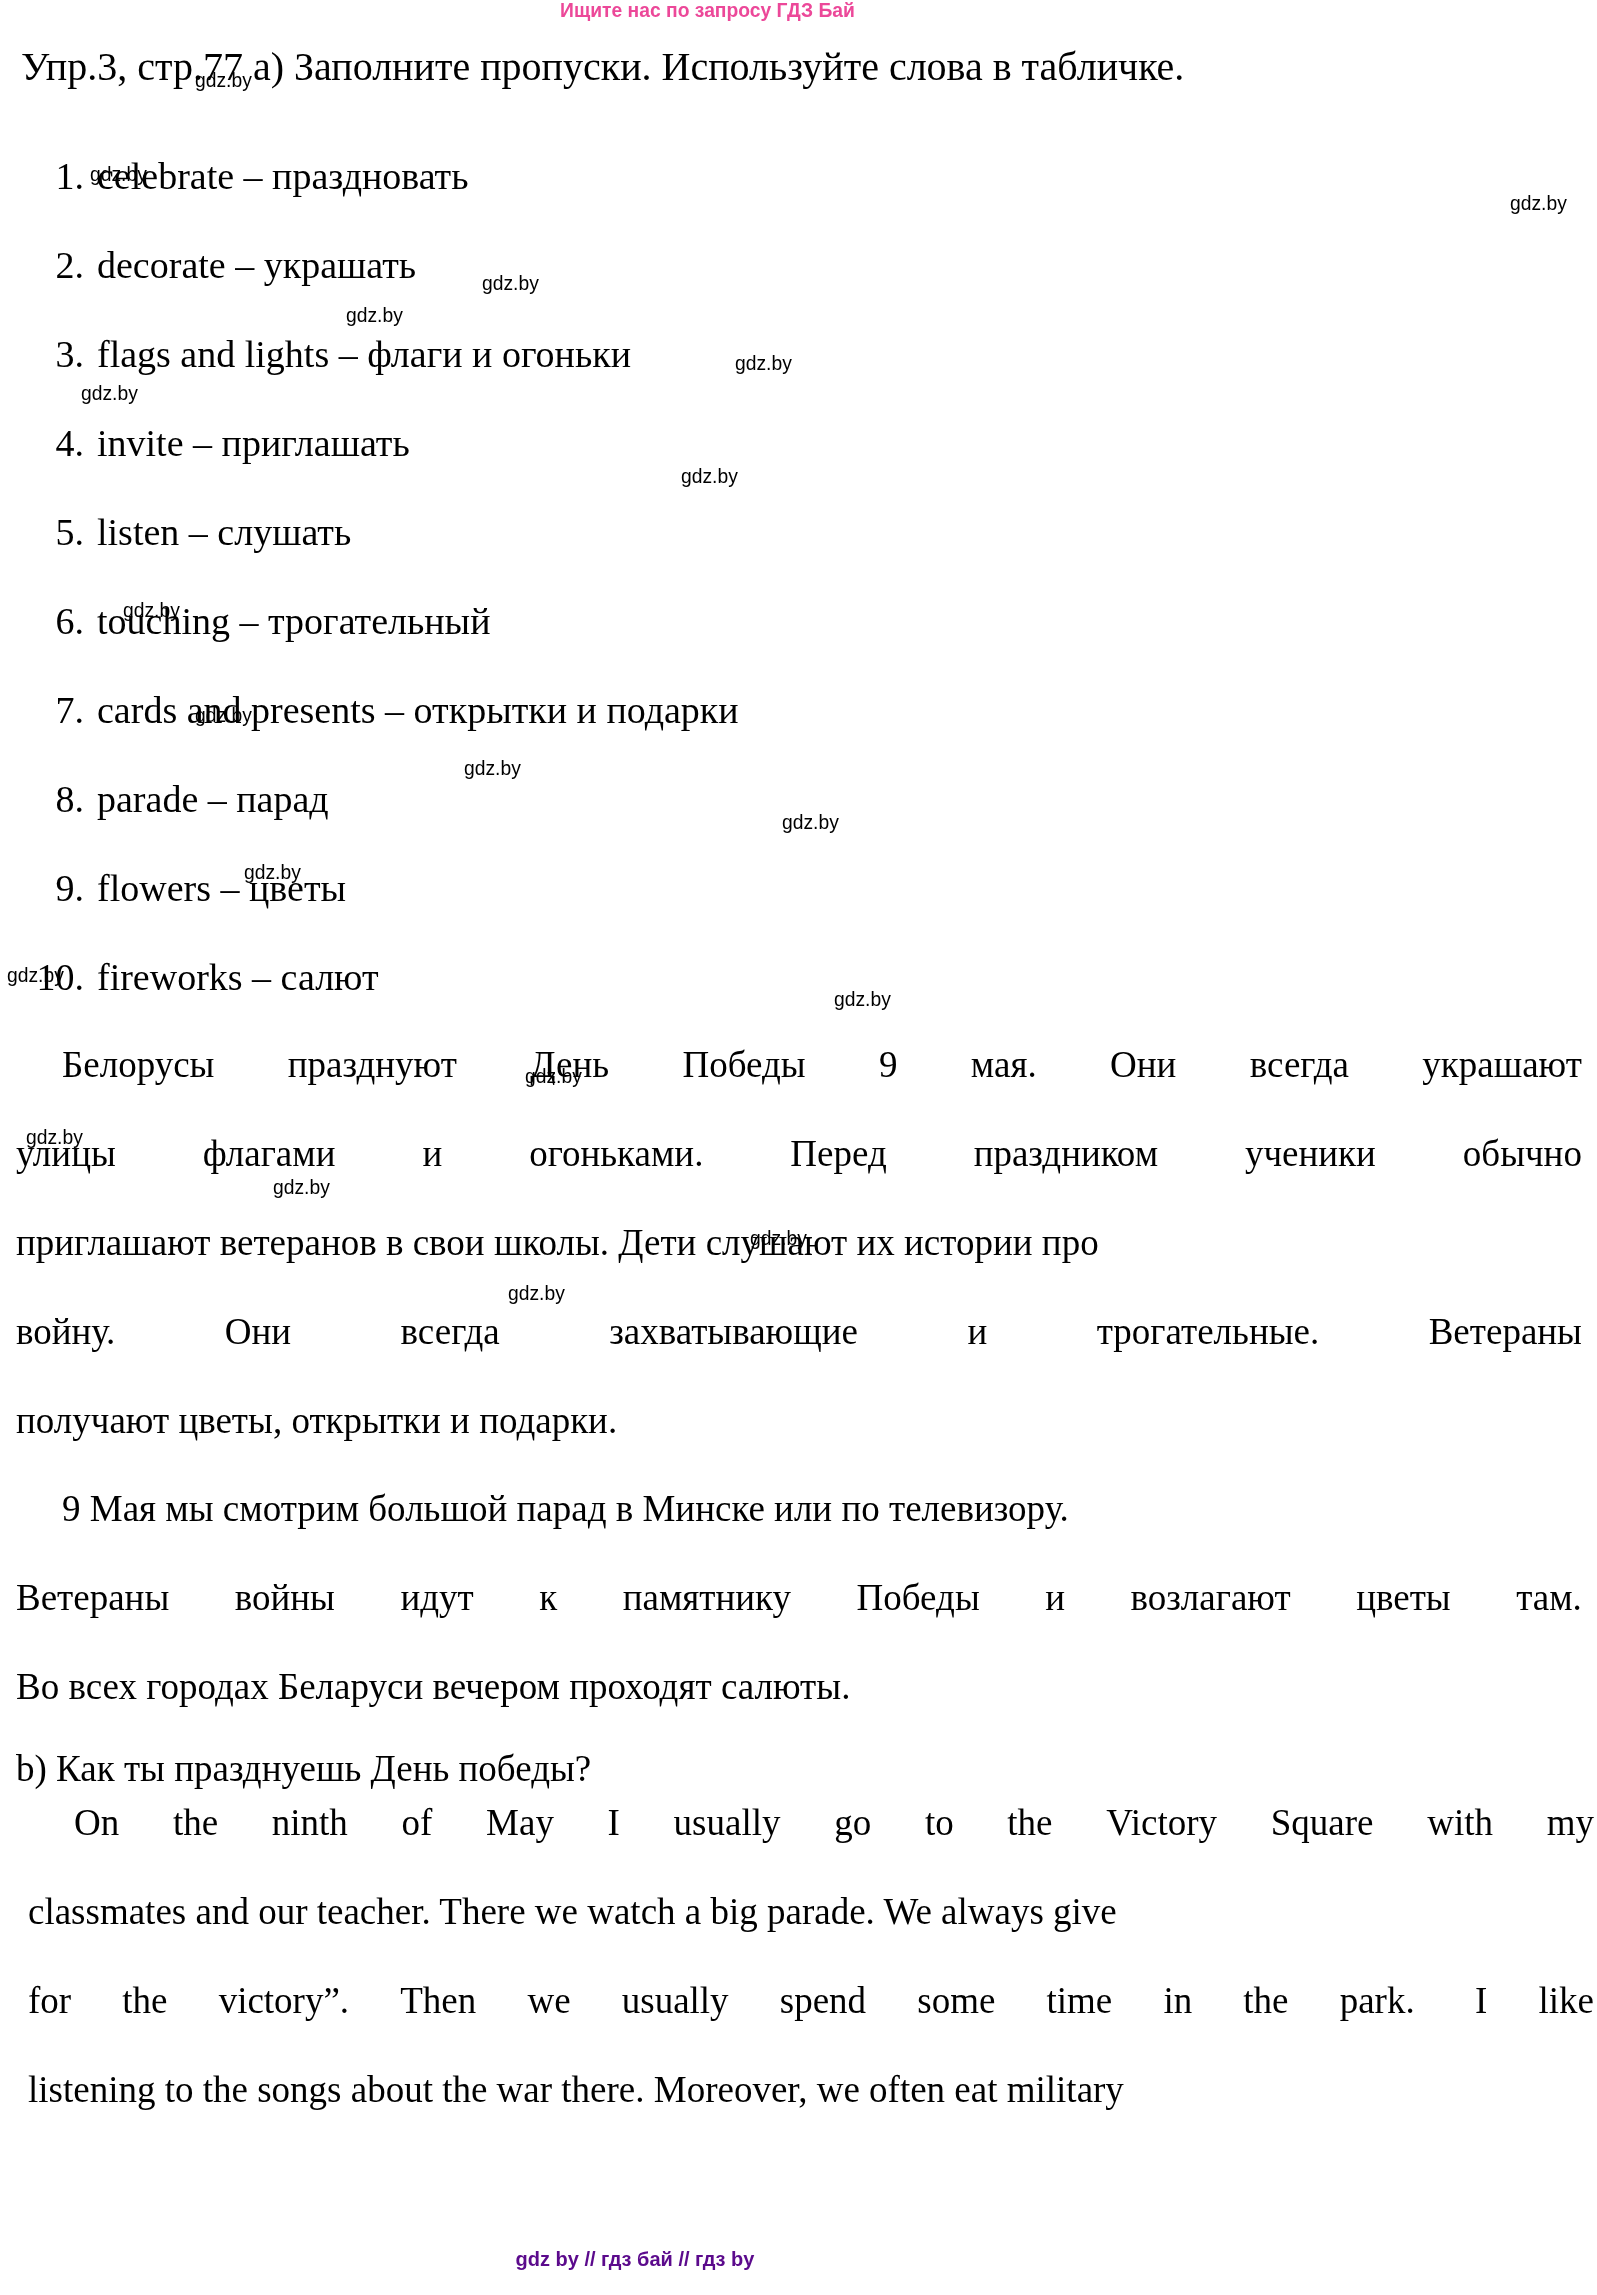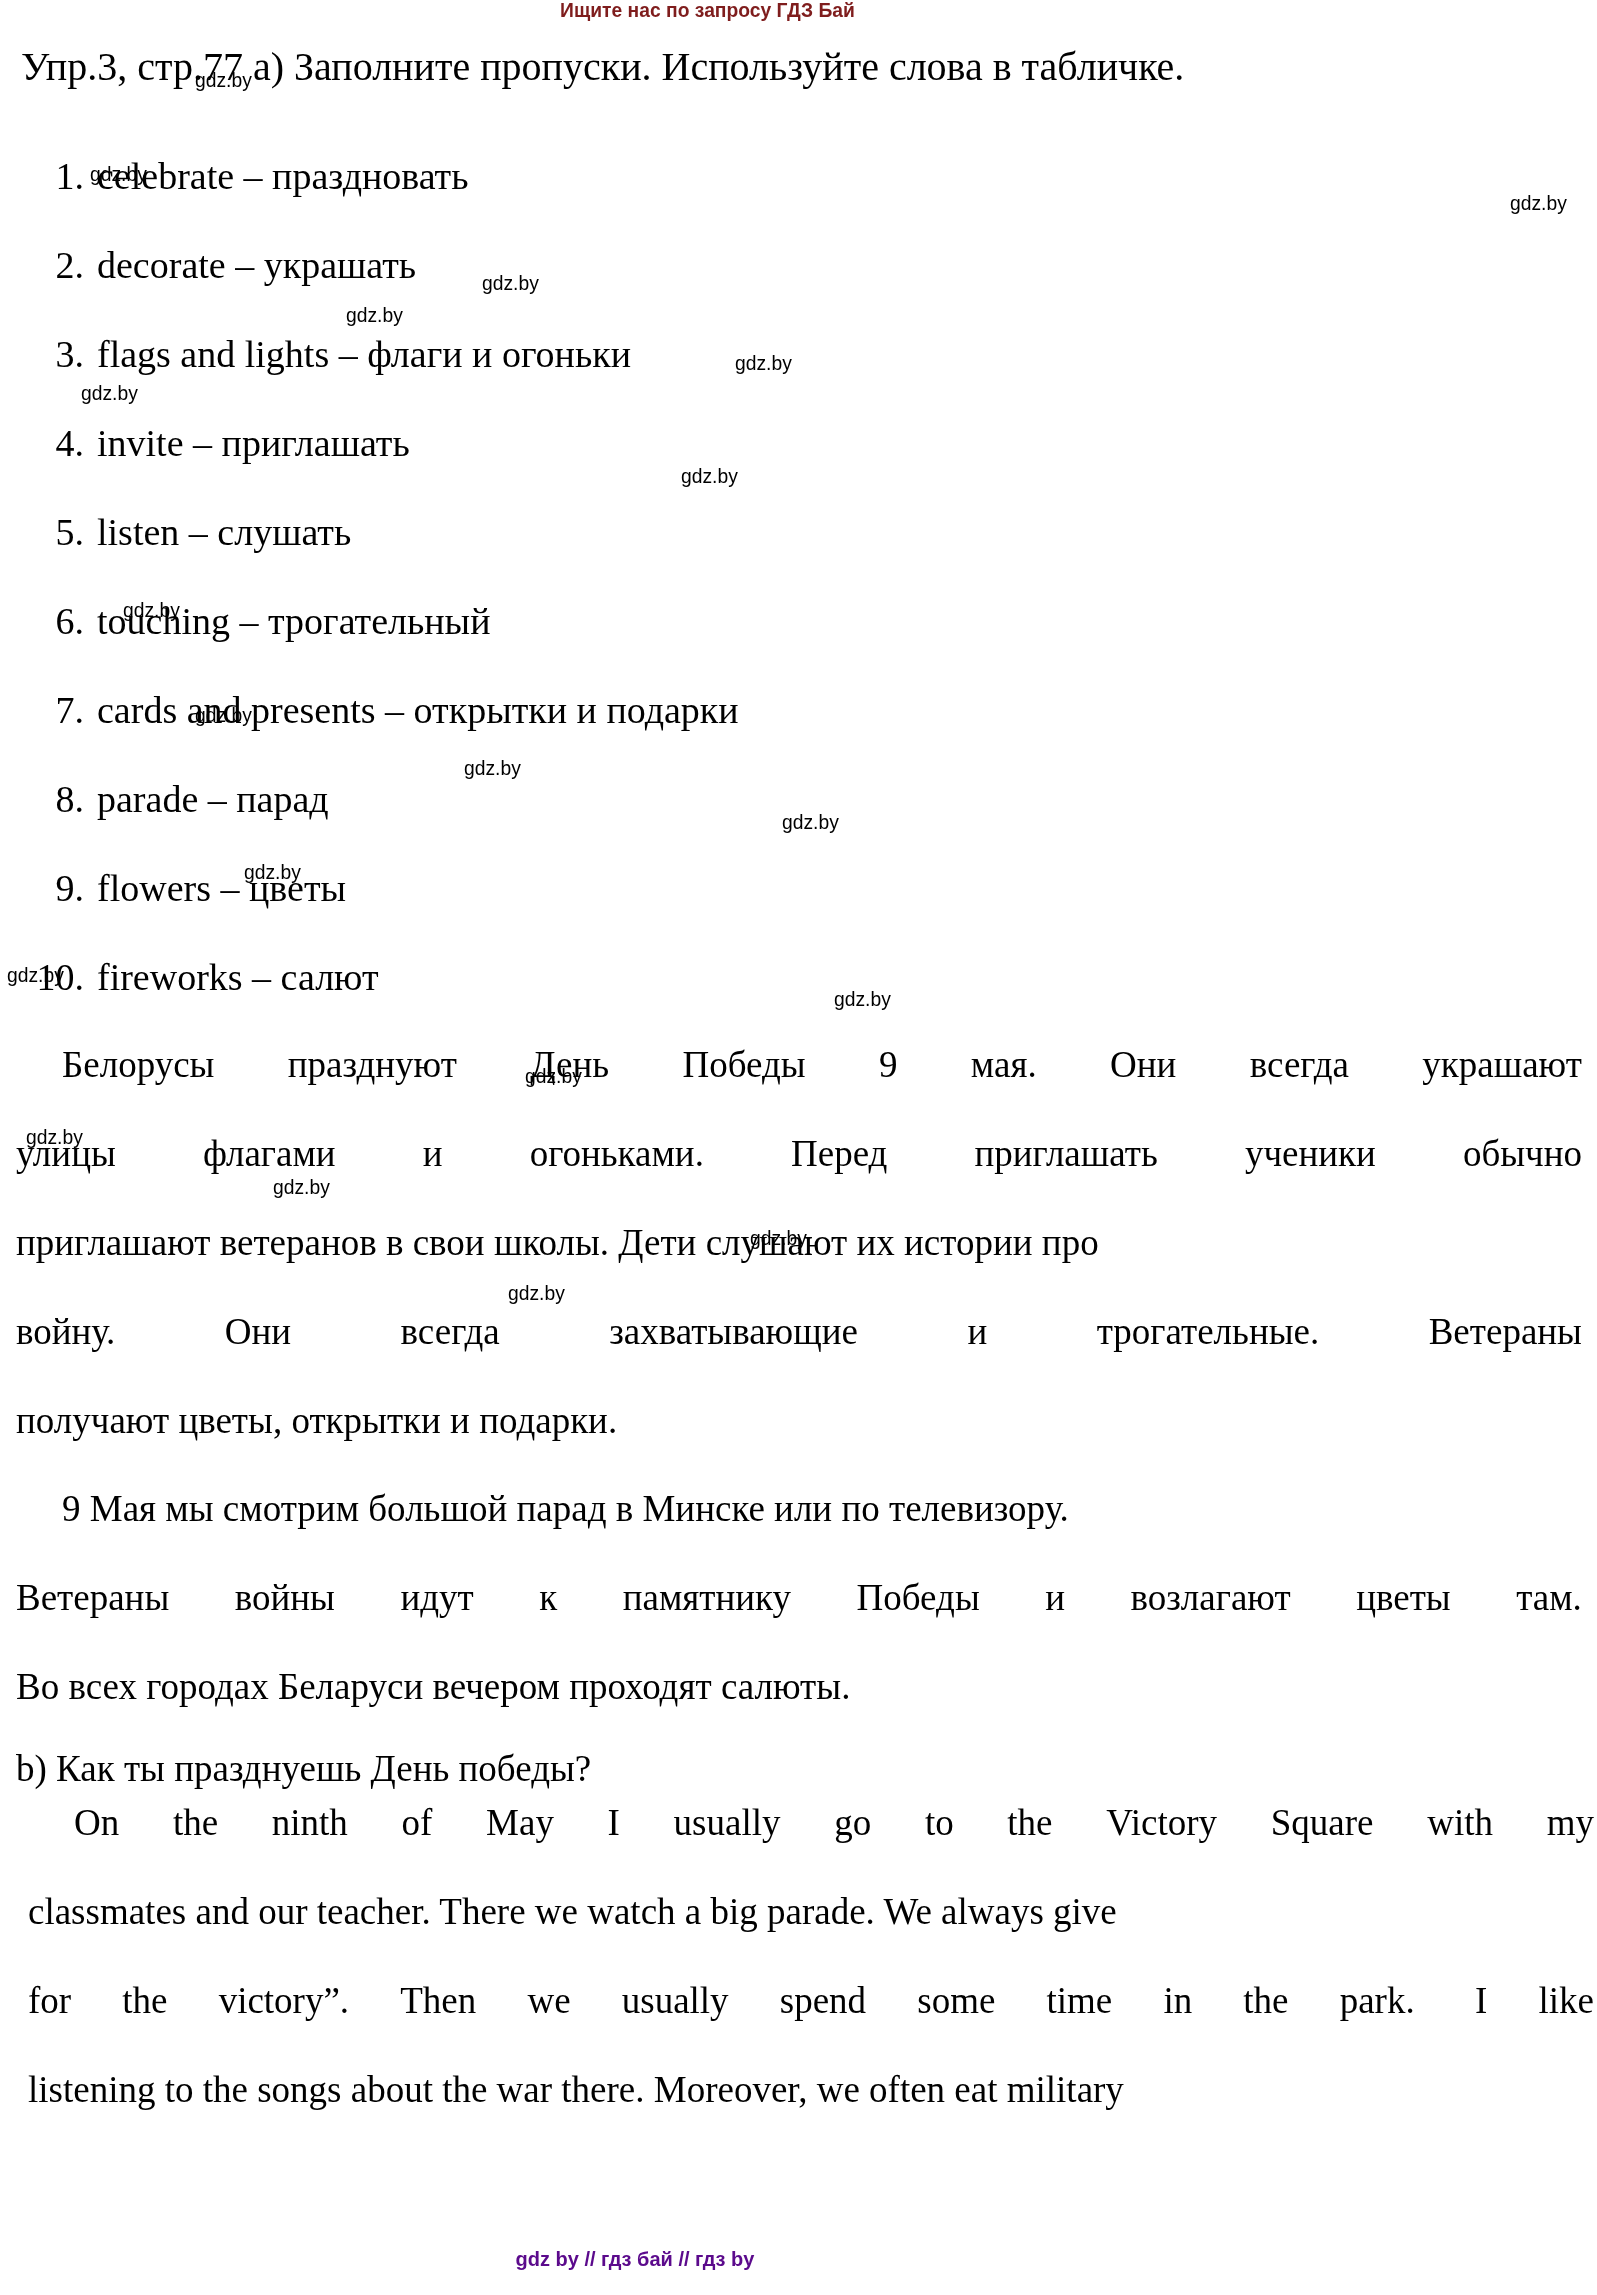--- a/index.html
+++ b/index.html
@@ -20,21 +20,21 @@
   
   .promo {
     position: absolute;
     top: 0px;
     left: 0;
     width: 1415px;
     text-align: center;
     font-family: "Liberation Sans", "DejaVu Sans", sans-serif;
     font-size: 19.3px;
     font-weight: 700;
-    color: #7f1d1d;
+    color: #ec4899;
     letter-spacing: 0px;
     white-space: nowrap;
   }
 
   
   .title {
     position: absolute;
     top: 46px;
     left: 21px;
     width: 1557px;
@@ -186,21 +186,21 @@
         <span>Они</span>
         <span>всегда</span>
         <span>украшают</span>
       </span>
     <span class="ln just">
         <span>улицы</span>
         <span>флагами</span>
         <span>и</span>
         <span>огоньками.</span>
         <span>Перед</span>
-        <span>приглашать</span>
+        <span>праздником</span>
         <span>ученики</span>
         <span>обычно</span>
       </span>
     <span class="ln">приглашают ветеранов в свои школы. Дети слушают их истории про</span>
     <span class="ln just">
         <span>войну.</span>
         <span>Они</span>
         <span>всегда</span>
         <span>захватывающие</span>
         <span>и</span>

